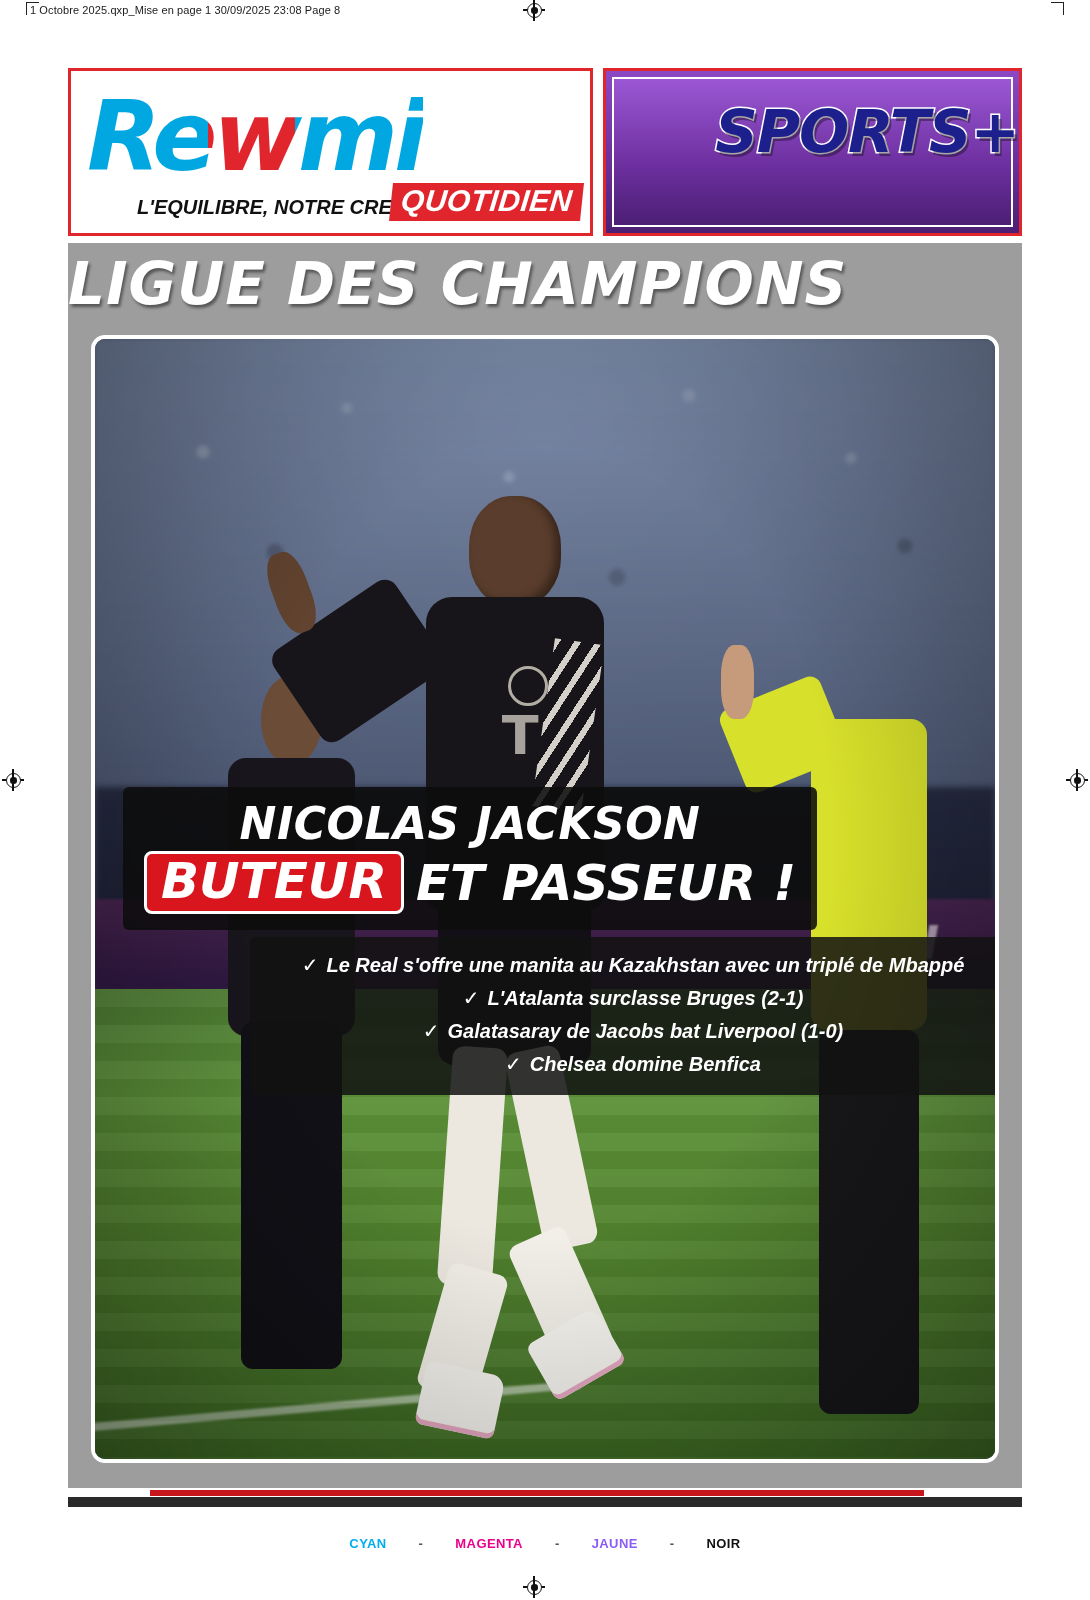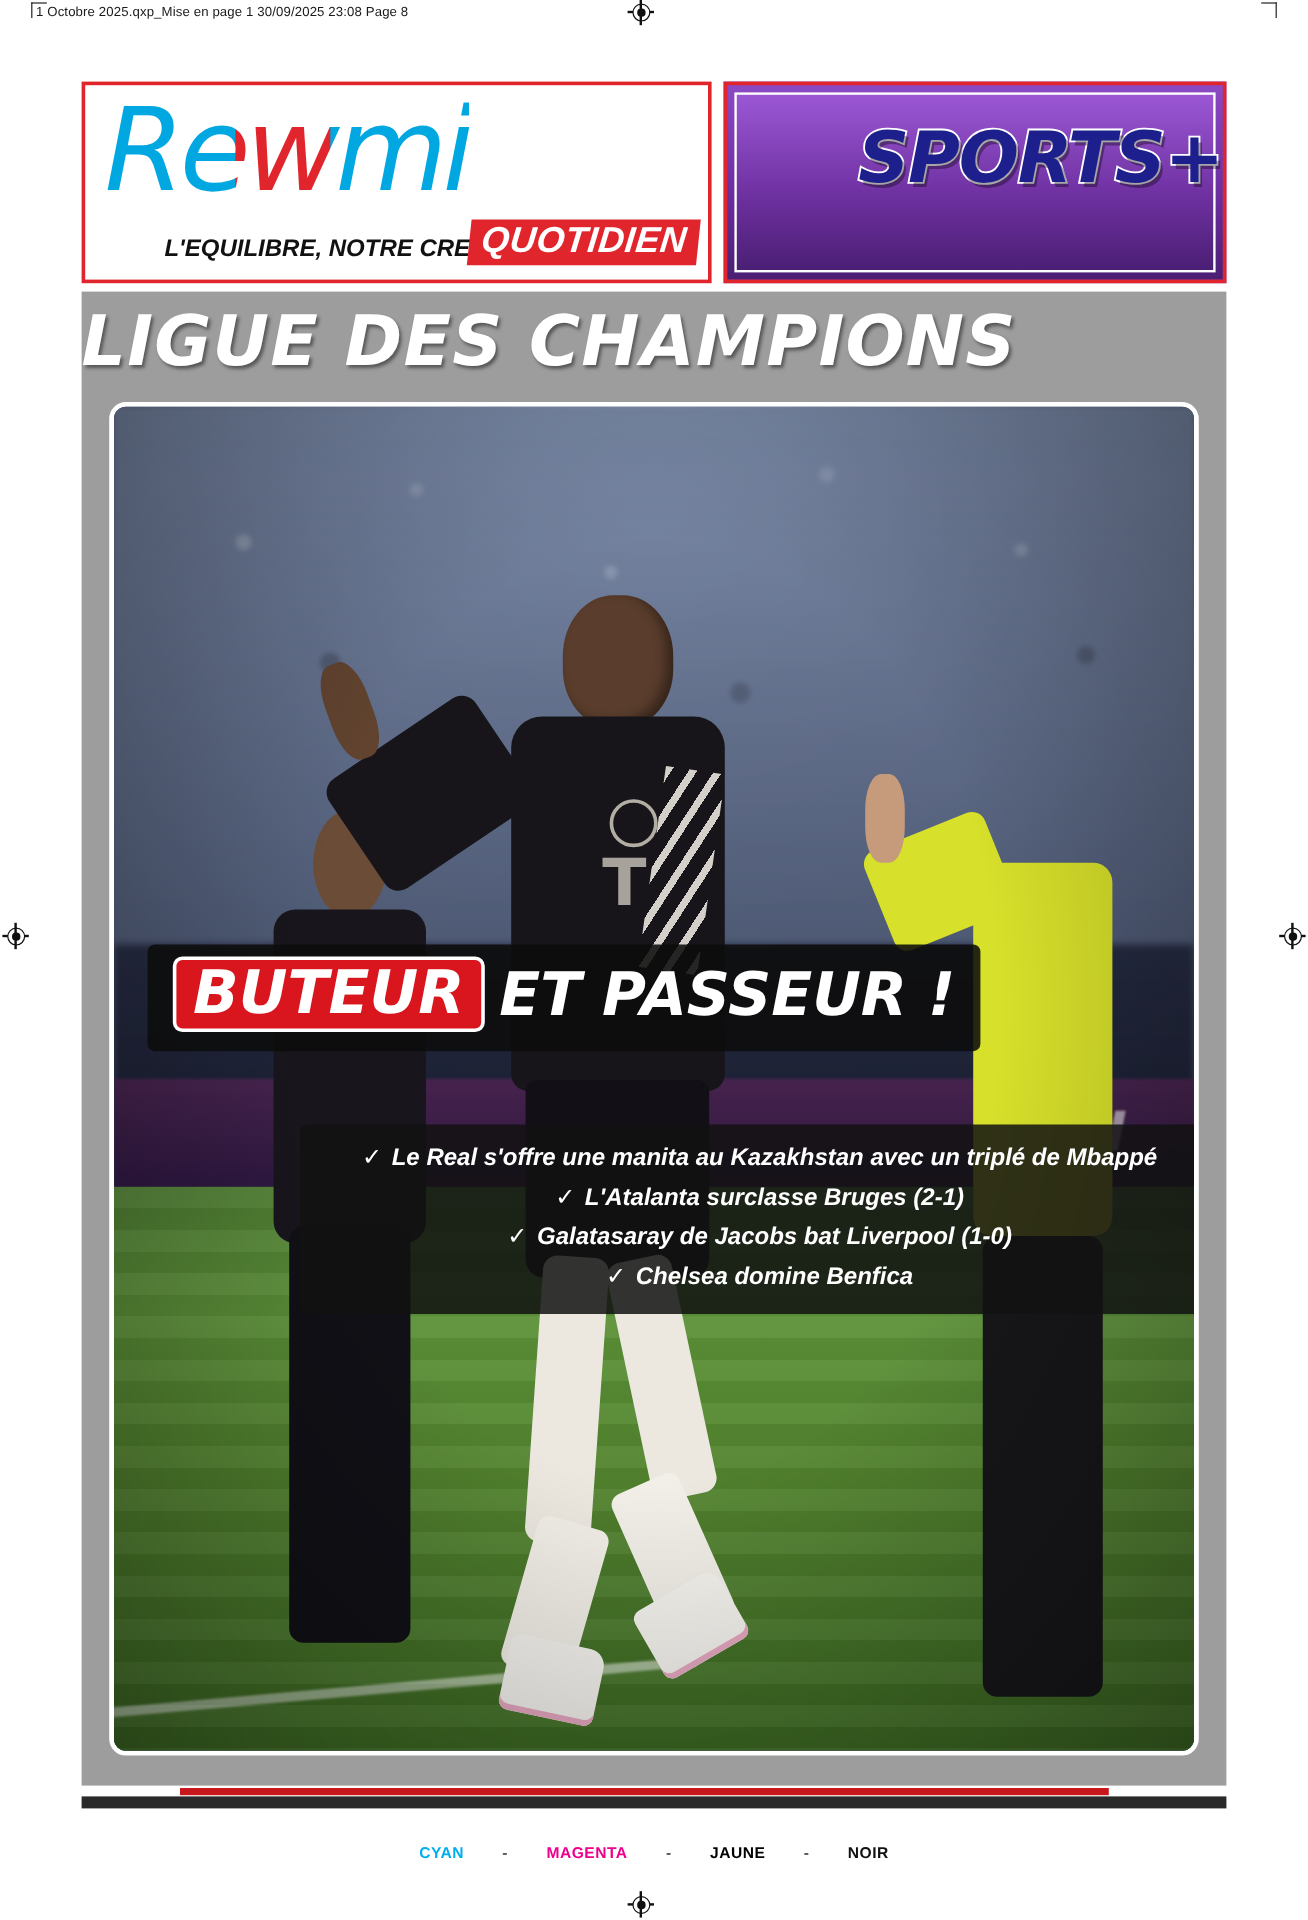--- a/index.html
+++ b/index.html
@@ -82,23 +82,23 @@
   .logo-box {
     width: 525px;
     border: 3px solid #e0262c;
     background: #fff;
     position: relative;
     box-sizing: border-box;
   }
   .logo-rewmi {
     position: absolute;
     left: 16px;
-    top: 6px;
+    top: 18px;
     font-family: "DejaVu Sans", sans-serif;
-    font-weight: normal;
+    font-weight: bold;
     font-style: italic;
     font-size: 96px;
     letter-spacing: -4px;
     line-height: 1;
     background: linear-gradient(90deg, #00a7e1 0%, #00a7e1 36%, #e0262c 36%, #e0262c 62%, #00a7e1 62%, #00a7e1 100%);
     -webkit-background-clip: text;
     background-clip: text;
     color: transparent;
     white-space: nowrap;
   }
@@ -510,21 +510,21 @@
     right: 0;
     top: 1536px;
     text-align: center;
     font-size: 13px;
     font-weight: bold;
     letter-spacing: .4px;
   }
   .color-bar span { margin: 0 14px; }
   .c-cyan { color: #00aeef; }
   .c-magenta { color: #ec008c; }
-  .c-yellow { color: #000000; }
+  .c-yellow { color: #8b5cf6; }
   .c-noir { color: #111111; }
   .c-dash { color: #555; }
 </style>
 </head>
 <body>
 
 <div class="corner-mark cm-tl"></div>
 <div class="corner-mark cm-tr"></div>
 <div class="slug">1 Octobre 2025.qxp_Mise en page 1  30/09/2025  23:08  Page 8</div>
 
@@ -593,20 +593,21 @@
       <div class="pm-leg-r"></div>
       <div class="pm-sock-l"></div>
       <div class="pm-sock-r"></div>
       <div class="pm-boot-l"></div>
       <div class="pm-boot-r"></div>
     </div>
 
     <div class="photo-vignette"></div>
 
     <div class="headline-box">
+      <div class="hl-line1">NICOLAS JACKSON</div>
       <div class="hl-line2">
         <span class="hl-highlight">BUTEUR</span>
         <span>ET PASSEUR !</span>
       </div>
     </div>
 
     <div class="bullets">
       <div class="bullet">
         <span class="tick">✓</span><span>Le Real s'offre une manita au Kazakhstan avec un triplé de Mbappé</span>
       </div>

